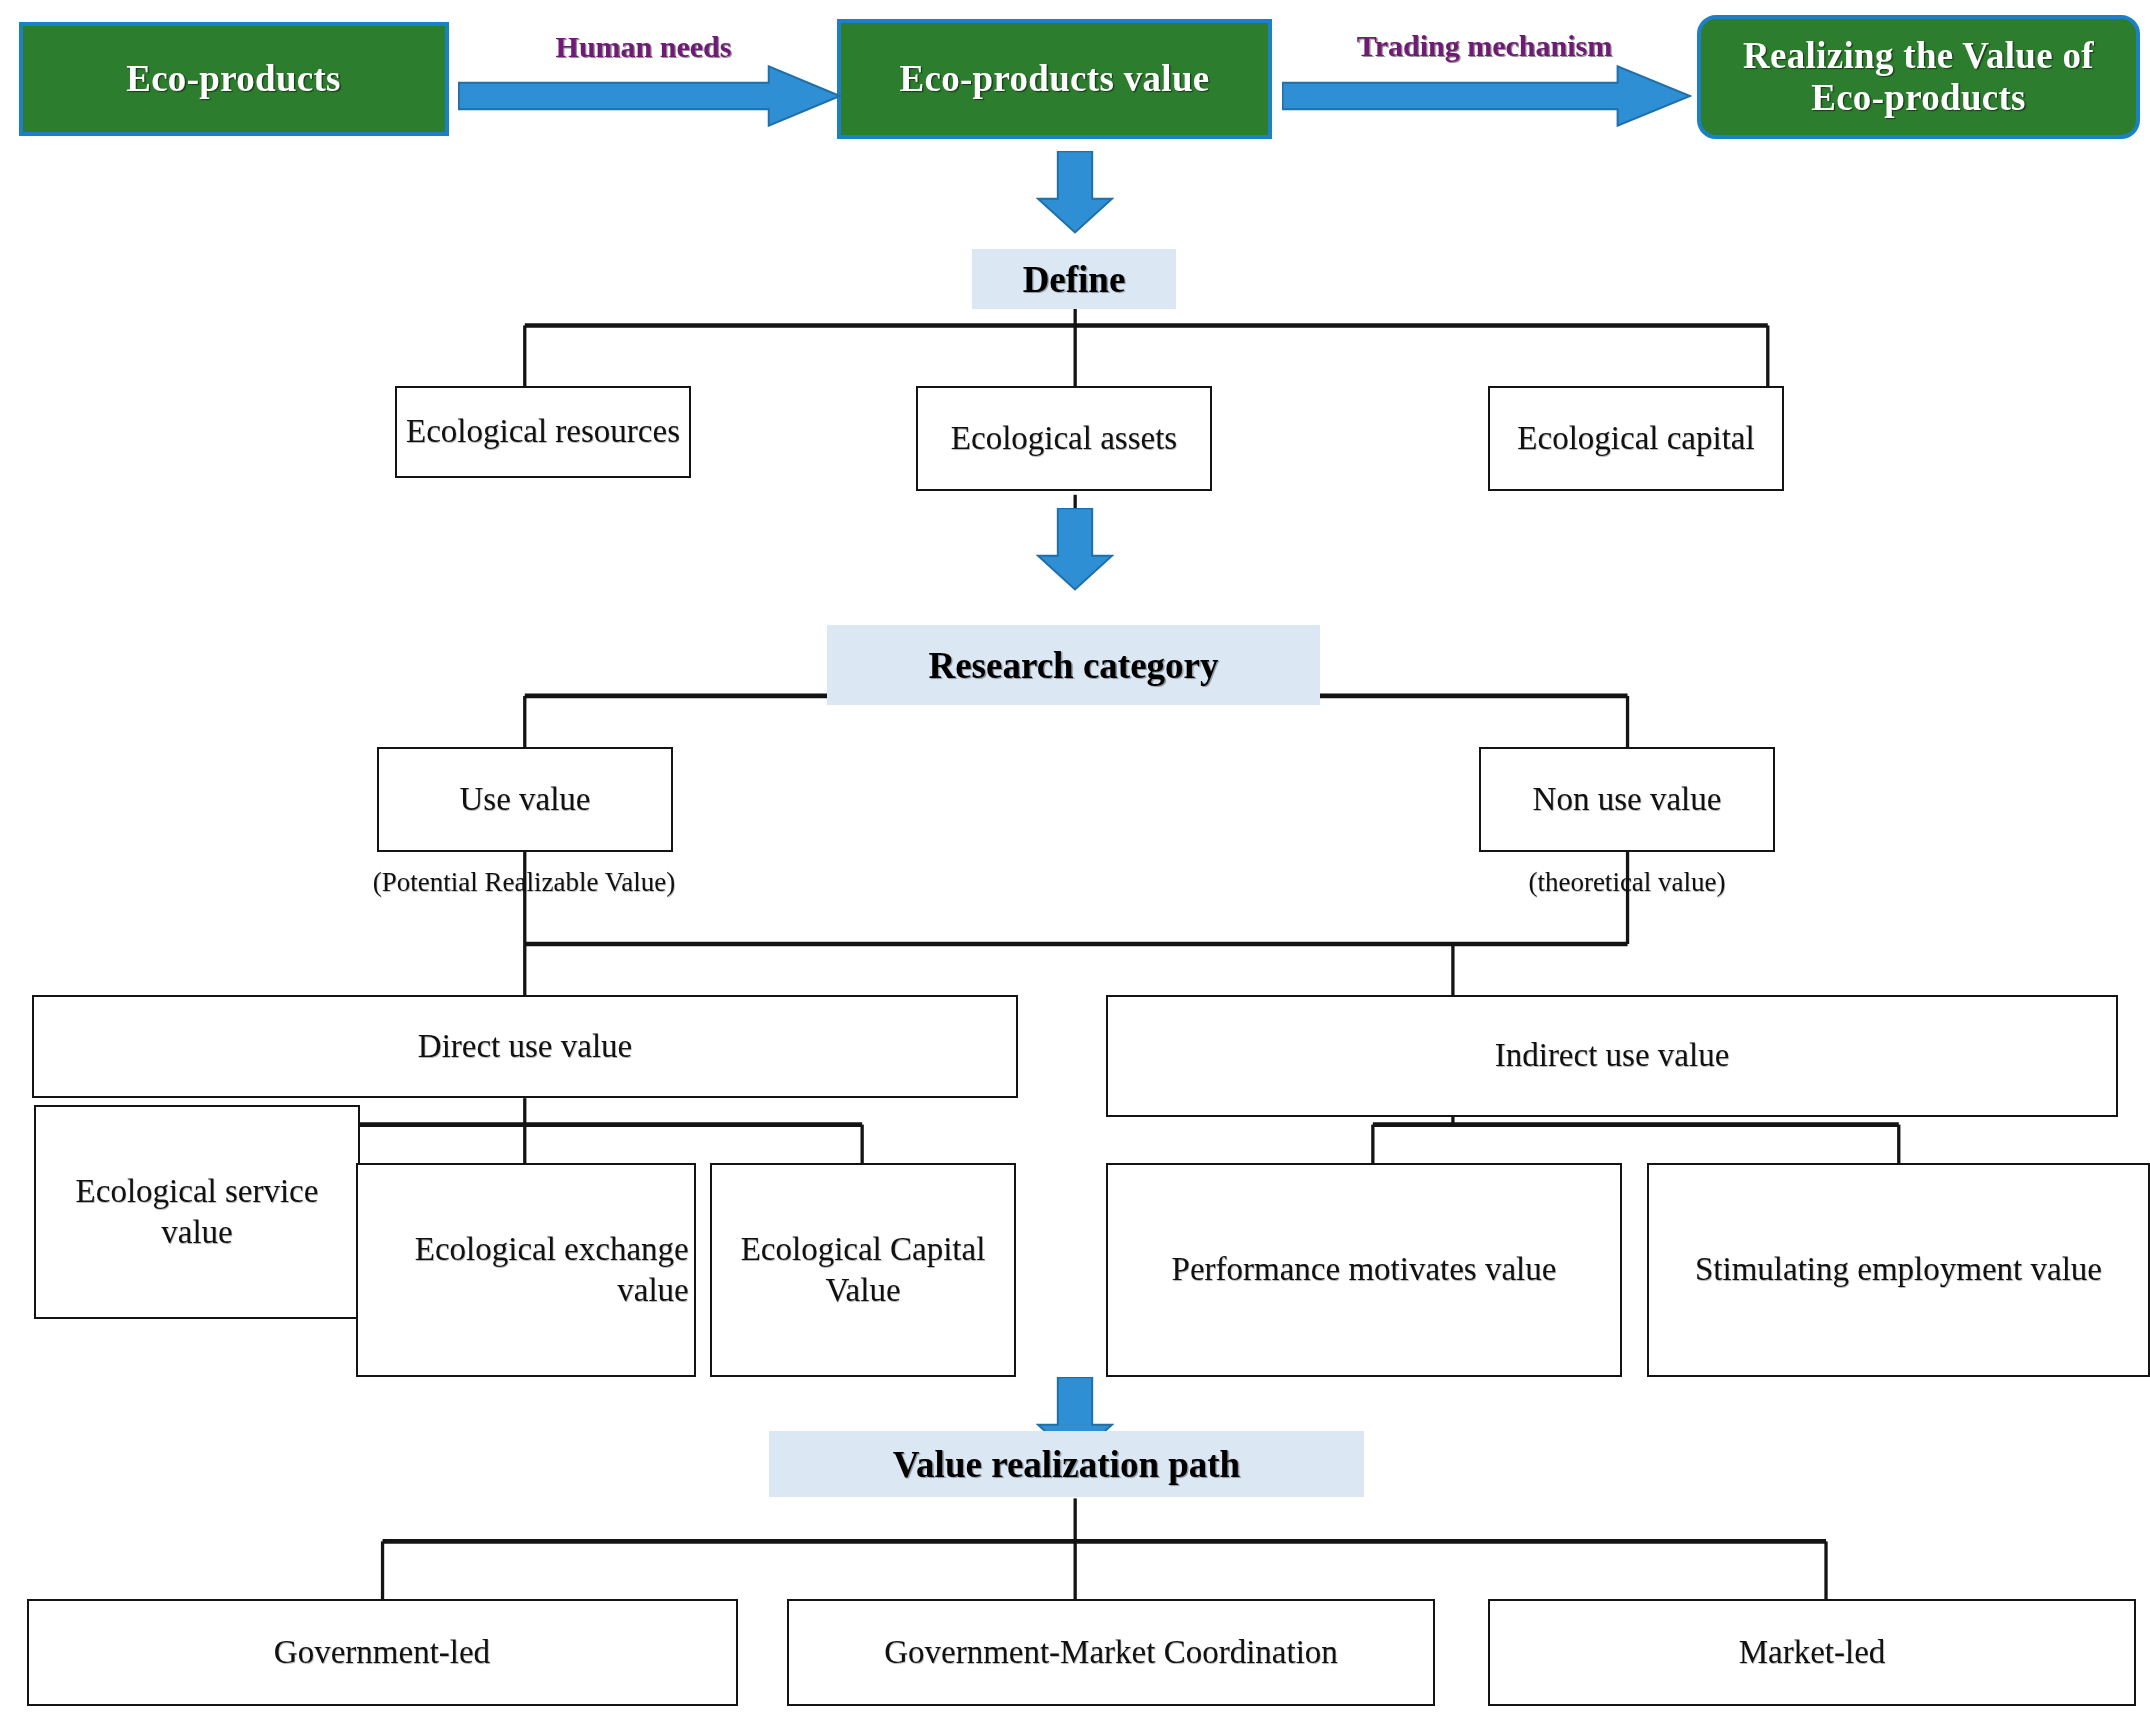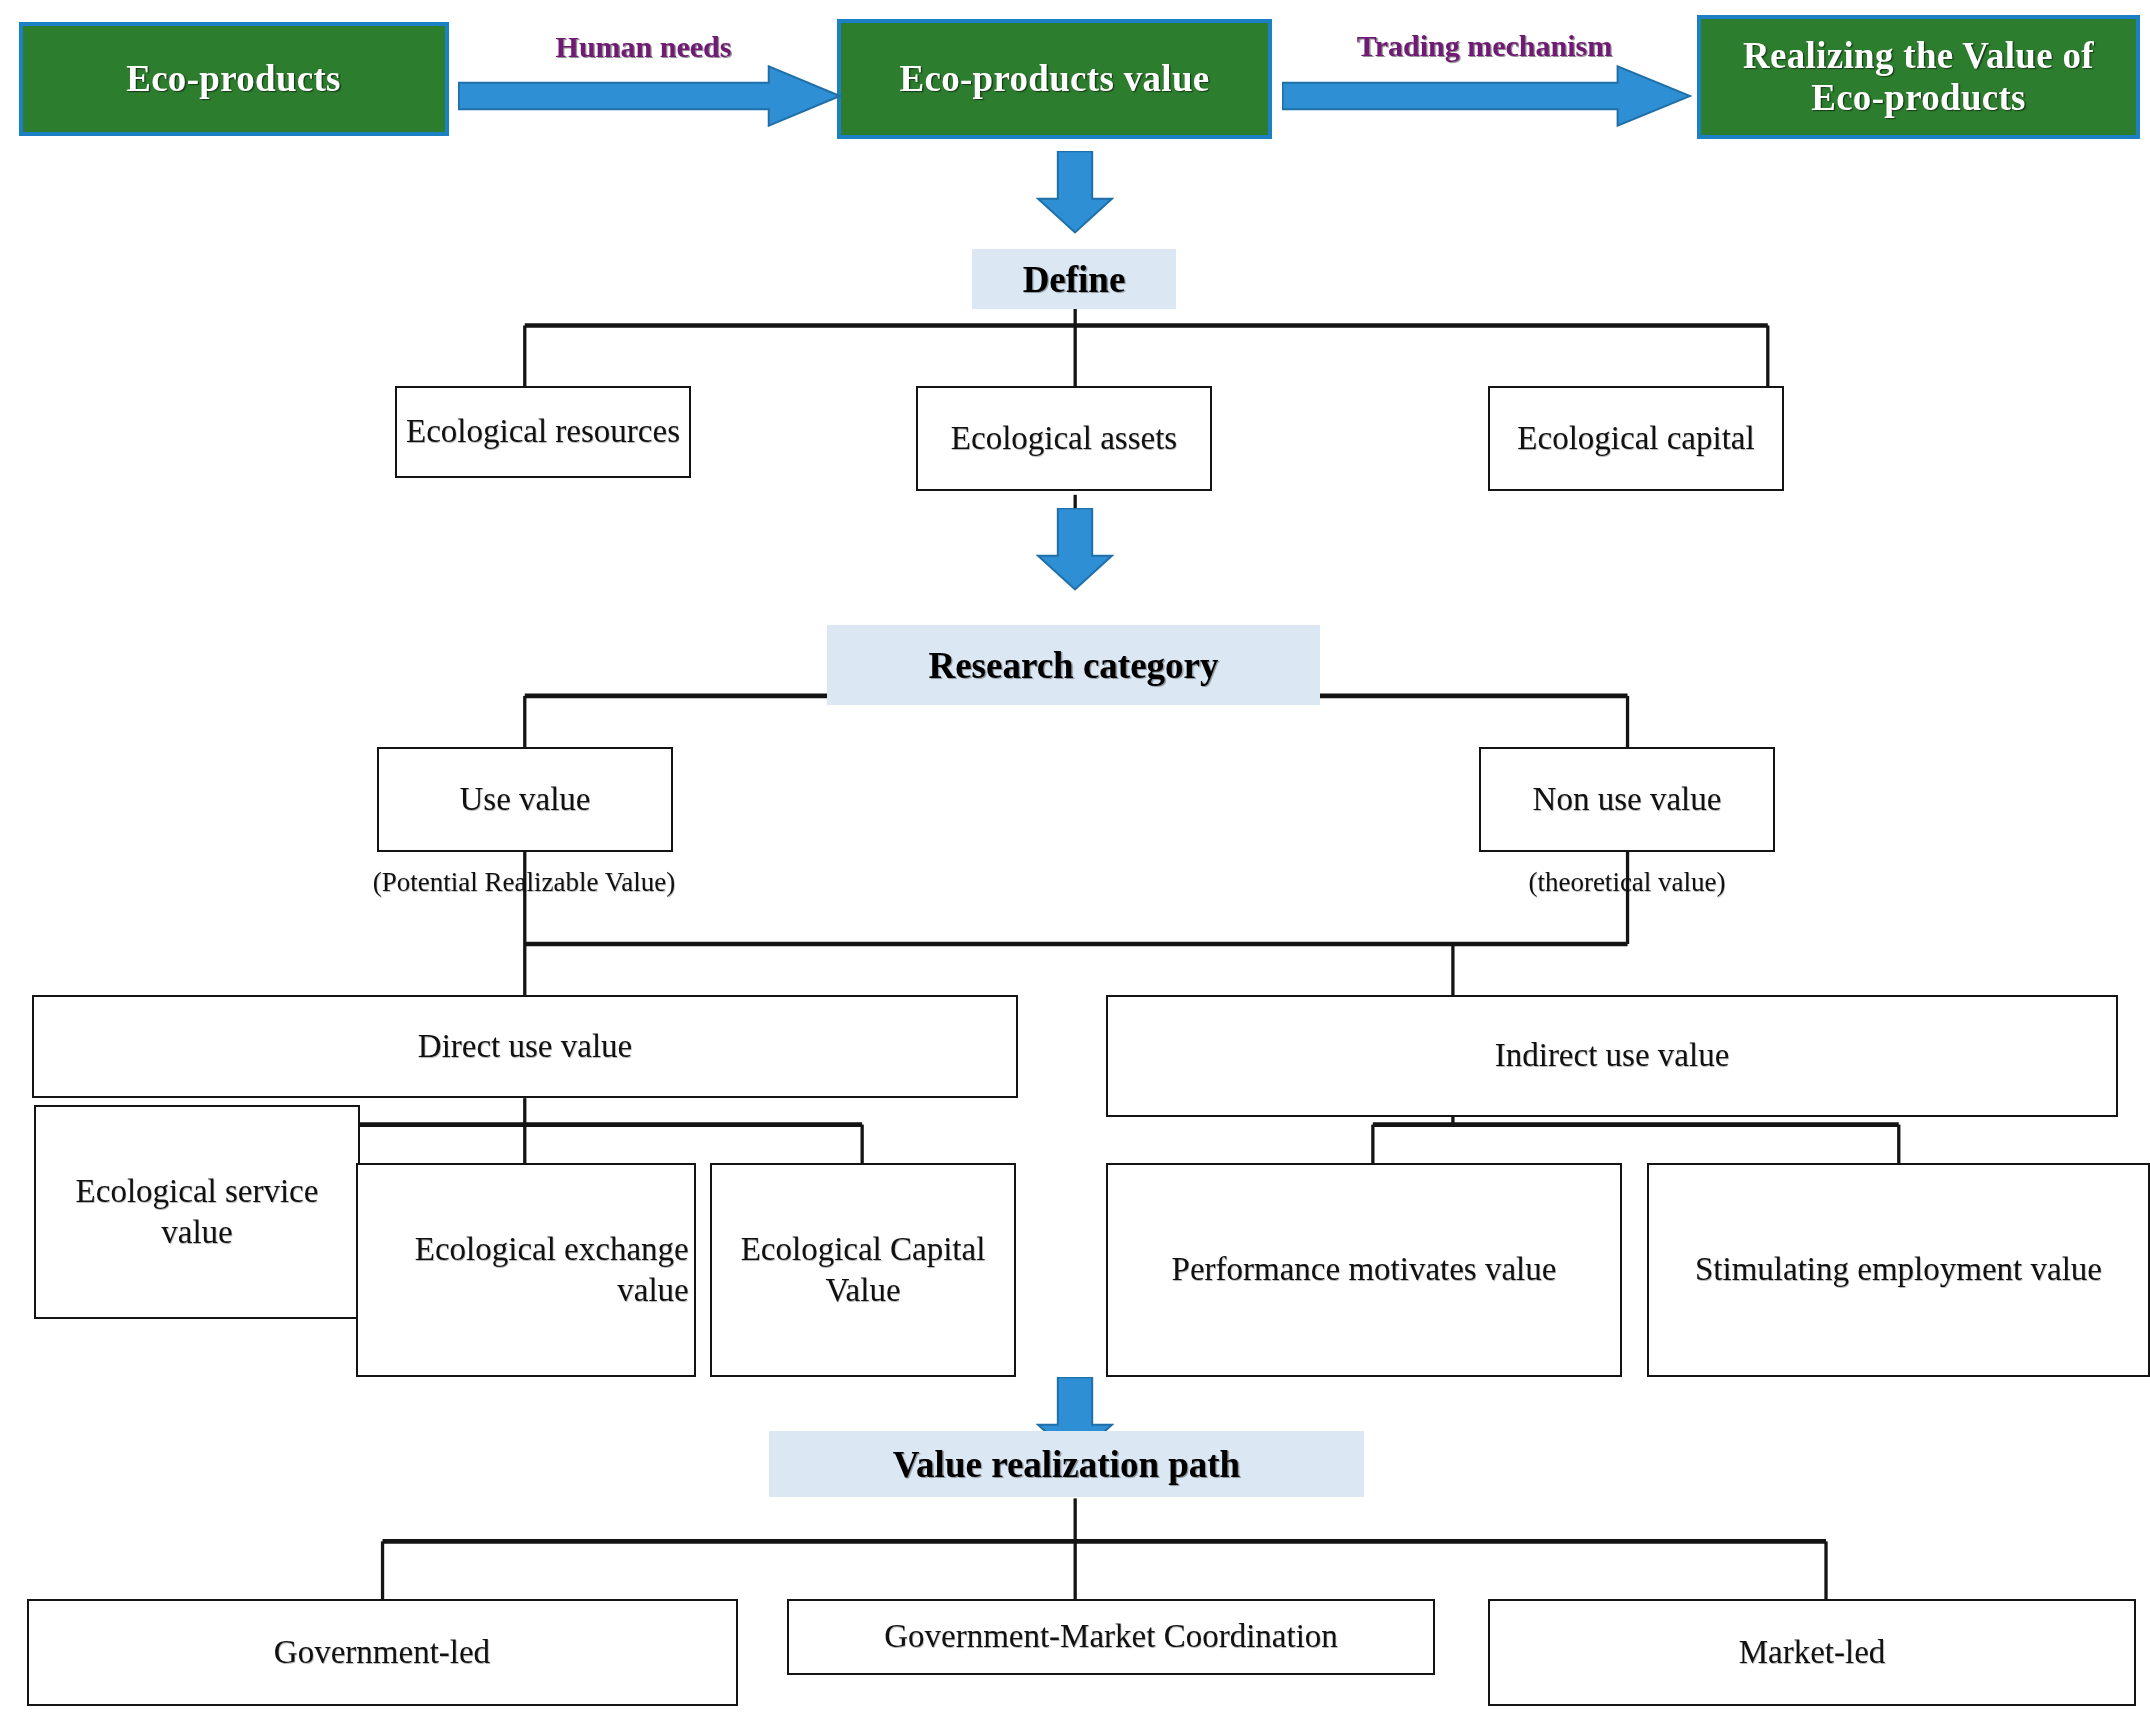--- a/index.html
+++ b/index.html
@@ -142,21 +142,21 @@
       <line x1="578" y1="2330" x2="578" y2="2418" stroke-width="5"></line>
       <line x1="1625" y1="2330" x2="1625" y2="2418" stroke-width="5"></line>
       <line x1="2760" y1="2330" x2="2760" y2="2418" stroke-width="5"></line>
     </g>
   </svg>
 
   <div class="green-box" style="left:18.5px; top:22px; width:430px; height:114px;">Eco-products</div>
 
   <div class="green-box" style="left:837px; top:18.5px; width:435px; height:120px;">Eco-products value</div>
 
-  <div class="green-box" style="left:1697px; top:14.6px; width:443px; height:124px;">Realizing the Value of Eco-products</div>
+  <div class="green-box" style="left:1697px; top:14.6px; width:443px; height:124px;border-radius:19px;">Realizing the Value of Eco-products</div>
 
   <div class="edge-label" style="left:450px; top:30px; width:387px;">Human needs</div>
 
   <div class="edge-label" style="left:1273px; top:29px; width:423px;">Trading mechanism</div>
 
   <svg class="arrow" style="left:458px; top:65px;" width="384" height="62" viewBox="0 0 580 94">
     <path d="M0,27 L470,27 L470,2 L578,47 L470,92 L470,67 L0,67 Z" fill="#2e8fd4" stroke="#1f6fa8" stroke-width="3"></path>
   </svg>
 
   <svg class="arrow" style="left:1282px; top:65px;" width="410" height="62" viewBox="0 0 620 94">
@@ -204,18 +204,18 @@
   <div class="node-box" style="left:1647px; top:1163px; width:503px; height:214px;">Stimulating employment value</div>
 
   <svg class="arrow" style="left:1036px; top:1377px;" width="78" height="83" viewBox="0 0 118 125">
     <path d="M33,0 L85,0 L85,72 L115,72 L59,123 L3,72 L33,72 Z" fill="#2e8fd4" stroke="#1f6fa8" stroke-width="3"></path>
   </svg>
 
   <div class="stage-box" style="left:769px; top:1431px; width:595px; height:66px;">Value realization path</div>
 
   <div class="node-box" style="left:26.5px; top:1599px; width:711px; height:107px;">Government-led</div>
 
-  <div class="node-box" style="left:787px; top:1599px; width:648px; height:76px;">Government-Market Coordination</div>
+  <div class="node-box" style="left:787px; top:1599px; width:648px; height:107px;">Government-Market Coordination</div>
 
   <div class="node-box" style="left:1488px; top:1599px; width:648px; height:107px;">Market-led</div>
 
 </div>
 
 
 </body></html>

